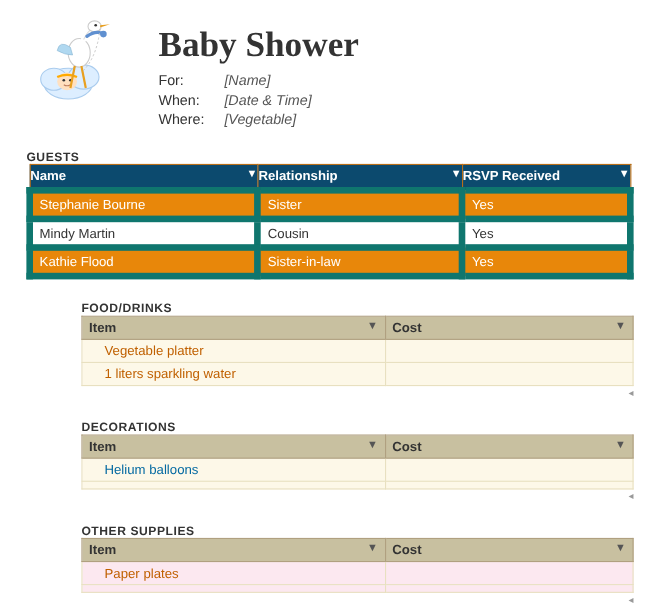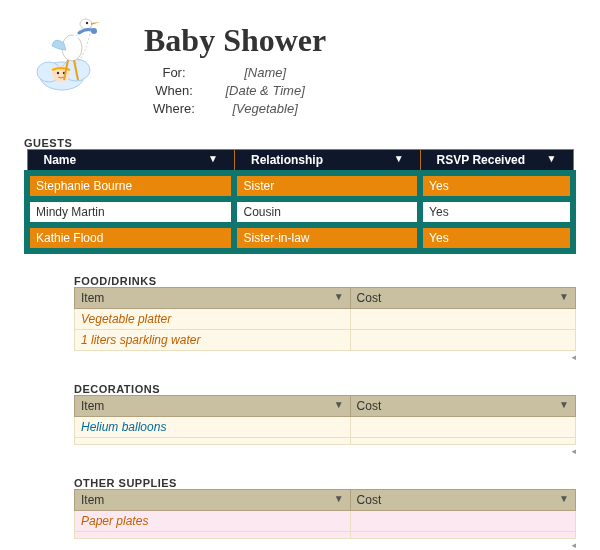--- a/index.html
+++ b/index.html
@@ -41,21 +41,20 @@
       font-weight: bold;
       color: #333;
       margin-bottom: 6px;
       font-family: Georgia, serif;
     }
     .header-info {
       display: grid;
       grid-template-columns: 60px 1fr;
       gap: 3px 0;
       font-size: 13px;
-      text-align: center;
     }
     .header-info .label {
       font-weight: normal;
       color: #333;
     }
     .header-info .value {
       color: #555;
       font-style: italic;
     }
     
@@ -73,24 +72,24 @@
     }
     .table-wrap {
       width: 100%;
     }
     table {
       width: 100%;
       border-collapse: collapse;
       font-size: 12px;
     }
     .guests-table th {
-      background: #0f172a;
+      background: #0c4a6e;
       color: #fff;
       font-weight: bold;
-      padding: 3px 16px;
+      padding: 3px 0;
       text-align: left;
       border: 1px solid #b86e18;
       font-size: 12px;
     }
     .guests-table th .dropdown-arrow {
       float: right;
       color: #fff;
       font-size: 10px;
     }
     .guests-table td {
@@ -106,37 +105,36 @@
       color: #333;
     }
     
     .sub-section {
       margin-left: 50px;
       margin-bottom: 12px;
     }
     .sub-table th {
       background: #c8c0a0;
       color: #333;
-      font-weight: normal;
+      font-weight: bold;
       padding: 3px 6px;
       text-align: left;
       border: 1px solid #b0a080;
       font-size: 12px;
     }
     .sub-table th .dropdown-arrow {
       float: right;
       color: #555;
       font-size: 10px;
     }
     .sub-table td {
-      padding: 3px 6px;
+      padding: 3px 20px;
       background: #fdf8e8;
       border: 1px solid #e8e0c0;
       color: #c06000;
-      font-style: italic;
     }
     
     .dec-table td {
       background: #fdf8e8;
       color: #c06000;
     }
     
     .other-table td {
       background: #fce8f0;
       color: #c06000;

